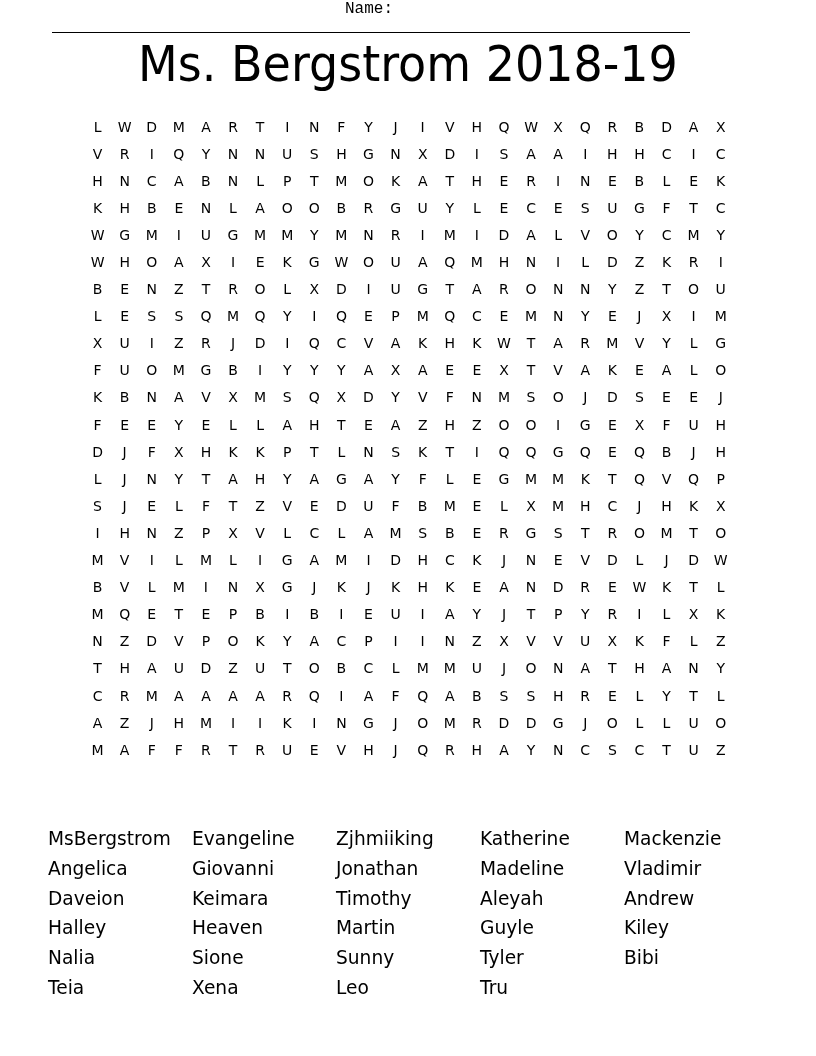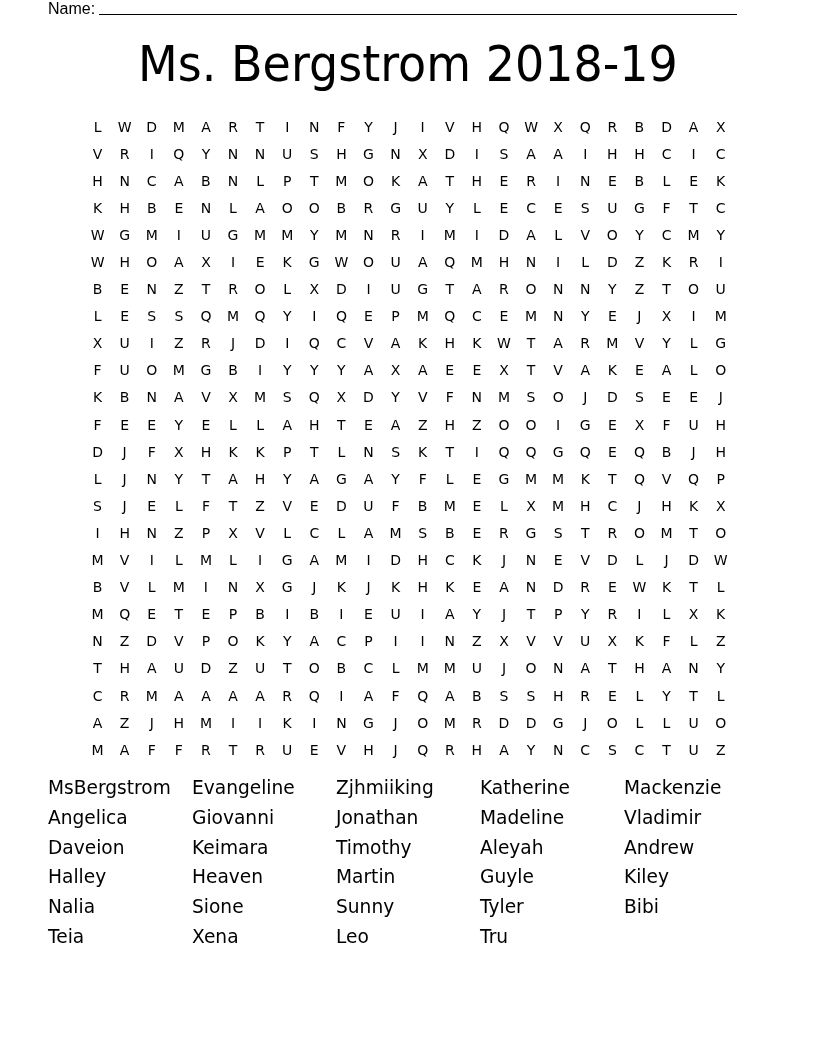--- a/index.html
+++ b/index.html
@@ -1,22 +1,22 @@
 <!DOCTYPE html>
 <html><head>
 <meta charset="utf-8">
 <style>
   html, body { margin:0; padding:0; background:#ffffff; }
   body { width:816px; height:1056px; position:relative; overflow:hidden; color:#000; }
-  .name-line { position:absolute; left:48px; top:0px; font-family:Liberation Sans, sans-serif; font-size:16px; line-height:18px; display:flex; align-items:flex-start; }
+  .name-line { position:absolute; left:48px; top:0px; font-family:Liberation Mono, monospace; font-size:16px; line-height:18px; display:flex; align-items:center;flex-direction:column; }
   .name-line .rule { display:inline-block; width:638px; border-bottom:1px solid #000; margin-left:4px; height:14px; }
   .title { position:absolute; left:0; width:816px; top:34px; text-align:center; font-family:"DejaVu Sans", sans-serif; font-size:50px; line-height:60px; letter-spacing:0px; transform:scaleX(0.92); transform-origin:center; }
   .grid { position:absolute; left:84px; top:113px; display:grid; grid-template-columns:repeat(24, 27.1px); grid-auto-rows:27.1px; }
   .cell { display:flex; align-items:center; justify-content:center; font-family:"DejaVu Sans", sans-serif; font-size:14px; }
-  .words { position:absolute; left:48px; top:773px; display:grid; grid-template-columns:repeat(5, 144px); grid-auto-rows:29.8px; }
+  .words { position:absolute; left:48px; top:824px; display:grid; grid-template-columns:repeat(5, 144px); grid-auto-rows:29.8px; }
   .word { font-family:"DejaVu Sans", sans-serif; font-size:20px; line-height:29.8px; white-space:nowrap; transform:scaleX(0.93); transform-origin:left; }
 </style>
 </head>
 <body>
 
 <div class="name-line">
   <span>Name:</span>
   <span class="rule"></span>
 </div>
 

